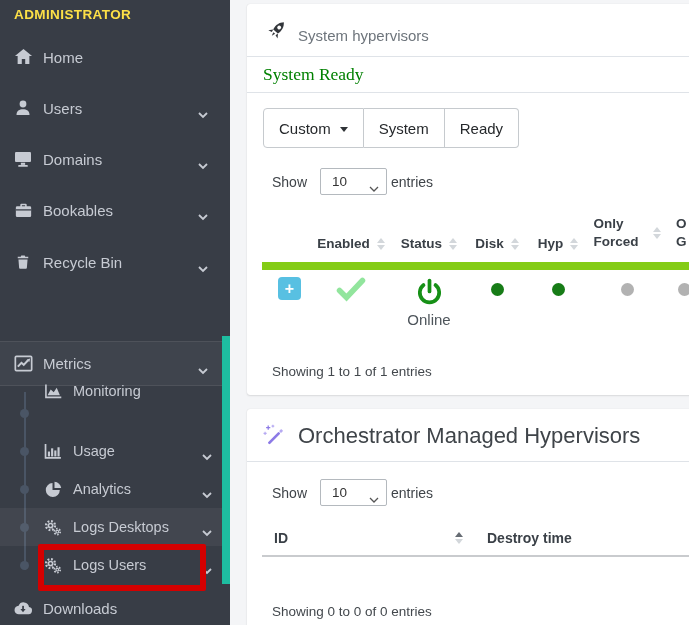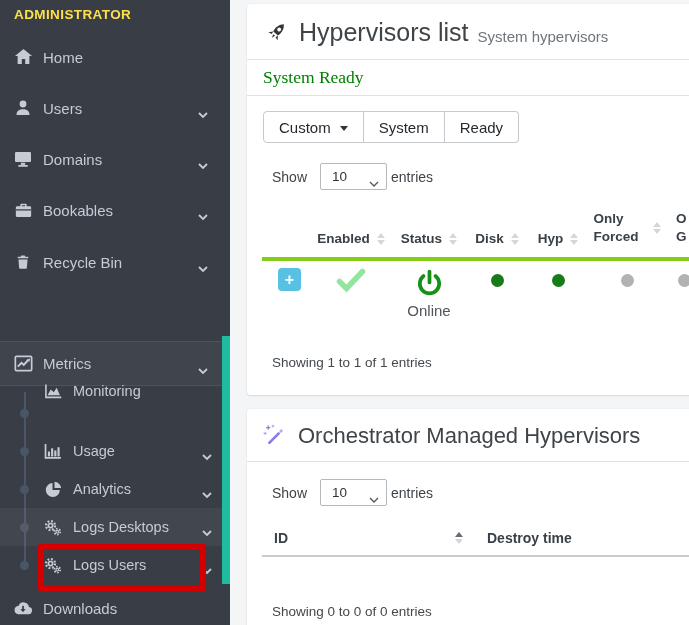--- a/index.html
+++ b/index.html
@@ -42,38 +42,38 @@
     border-bottom:1px solid #dfe3e8; }
   .card-title { font-size:25px; font-weight:500; color:#3f4449; margin-left:10px; }
   .card-title2 { font-size:22px; font-weight:500; color:#3f4449; margin-left:10px; }
   .card-subtitle { font-size:15px; color:#6e757c; margin-left:9px; padding-top:8px; }
 
   .status-row { padding:7px 16px; border-bottom:1px solid #dfe3e8;
     font-family:"Liberation Serif", serif; font-size:17.5px; color:#008000; }
 
   .tabs-row { margin:15px 16px 0; display:inline-flex; }
   .tab-btn { background:#fff; border:1px solid #c6cace; border-left-width:0;
-    height:32px; padding:0 15px; font-size:15px; color:#26292c; display:flex;
+    height:40px; padding:0 15px; font-size:15px; color:#26292c; display:flex;
     align-items:center; cursor:pointer; }
   .tab-btn:first-child { border-left-width:1px; border-radius:4px 0 0 4px; }
   .tab-btn:last-child { border-radius:0 4px 4px 0; }
   .caret { width:0; height:0; border:4.5px solid transparent; border-top:5.5px solid #2f3337;
     margin-left:9px; margin-top:6px; }
 
   .controls-row { margin:20px 16px 0 25px; display:flex; align-items:center;
     font-size:14px; color:#3f4449; }
   .select-wrap { position:relative; margin:0 4px 0 13px; }
   .page-select { -webkit-appearance:none; appearance:none; width:67px; height:27px;
     border:1px solid #b4b9be; border-radius:2px; background:#fff; font-size:13.5px;
     color:#333; padding:0 0 0 11px; font-family:"Liberation Sans", sans-serif; }
   .select-chev { position:absolute; right:8px; top:11px; pointer-events:none; }
 
   table { border-collapse:collapse; table-layout:fixed; }
   .dt1 { margin:14px 0 0 15px; width:476px; }
-  .dt1 th { vertical-align:bottom; padding:6px 0 11px; border-bottom:4px solid #84cc16;
+  .dt1 th { vertical-align:bottom; padding:6px 0 11px; border-bottom:8px solid #84cc16;
     font-size:13.5px; color:#3a4047; font-weight:bold; cursor:pointer; }
   .th-flex { display:flex; align-items:center; justify-content:center; }
   .th-left { justify-content:flex-start; padding-left:10px; }
   .wrap-narrow { max-width:52px; text-align:left; line-height:1.35; }
   .wrap-tiny { width:18px; text-align:left; line-height:1.35; }
   .sorter { display:inline-flex; flex-direction:column; gap:2px; margin-left:7px; }
   .tri-up { width:0; height:0; border-left:4px solid transparent; border-right:4px solid transparent;
     border-bottom:5px solid #d3d7db; }
   .tri-dn { width:0; height:0; border-left:4px solid transparent; border-right:4px solid transparent;
     border-top:5px solid #d3d7db; }
@@ -302,21 +302,20 @@
       <svg width="26" height="26" viewBox="0 0 24 24" fill="#33363b">
           <g transform="rotate(42 12 12)">
             <path d="M12 1.2 C14.9 4 16.1 8 14.9 12.6 L9.1 12.6 C7.9 8 9.1 4 12 1.2 Z"></path>
             <circle cx="12" cy="7.6" r="1.8" fill="#ffffff"></circle>
             <path d="M9.1 12.6 L6.2 16.2 L9.7 15.2 Z"></path>
             <path d="M14.9 12.6 L17.8 16.2 L14.3 15.2 Z"></path>
             <path d="M10.9 14.4 h2.2 L12 17.8 Z"></path>
           </g>
         </svg>
     </span>
-    <span class="card-title">Hypervisors list</span>
     <span class="card-subtitle">System hypervisors</span>
   </div>
 
   <div class="status-row">System Ready</div>
 
   <div class="tabs-row">
     <div class="tab-btn">
       <span>Custom</span>
       <span class="caret"></span>
     </div>

